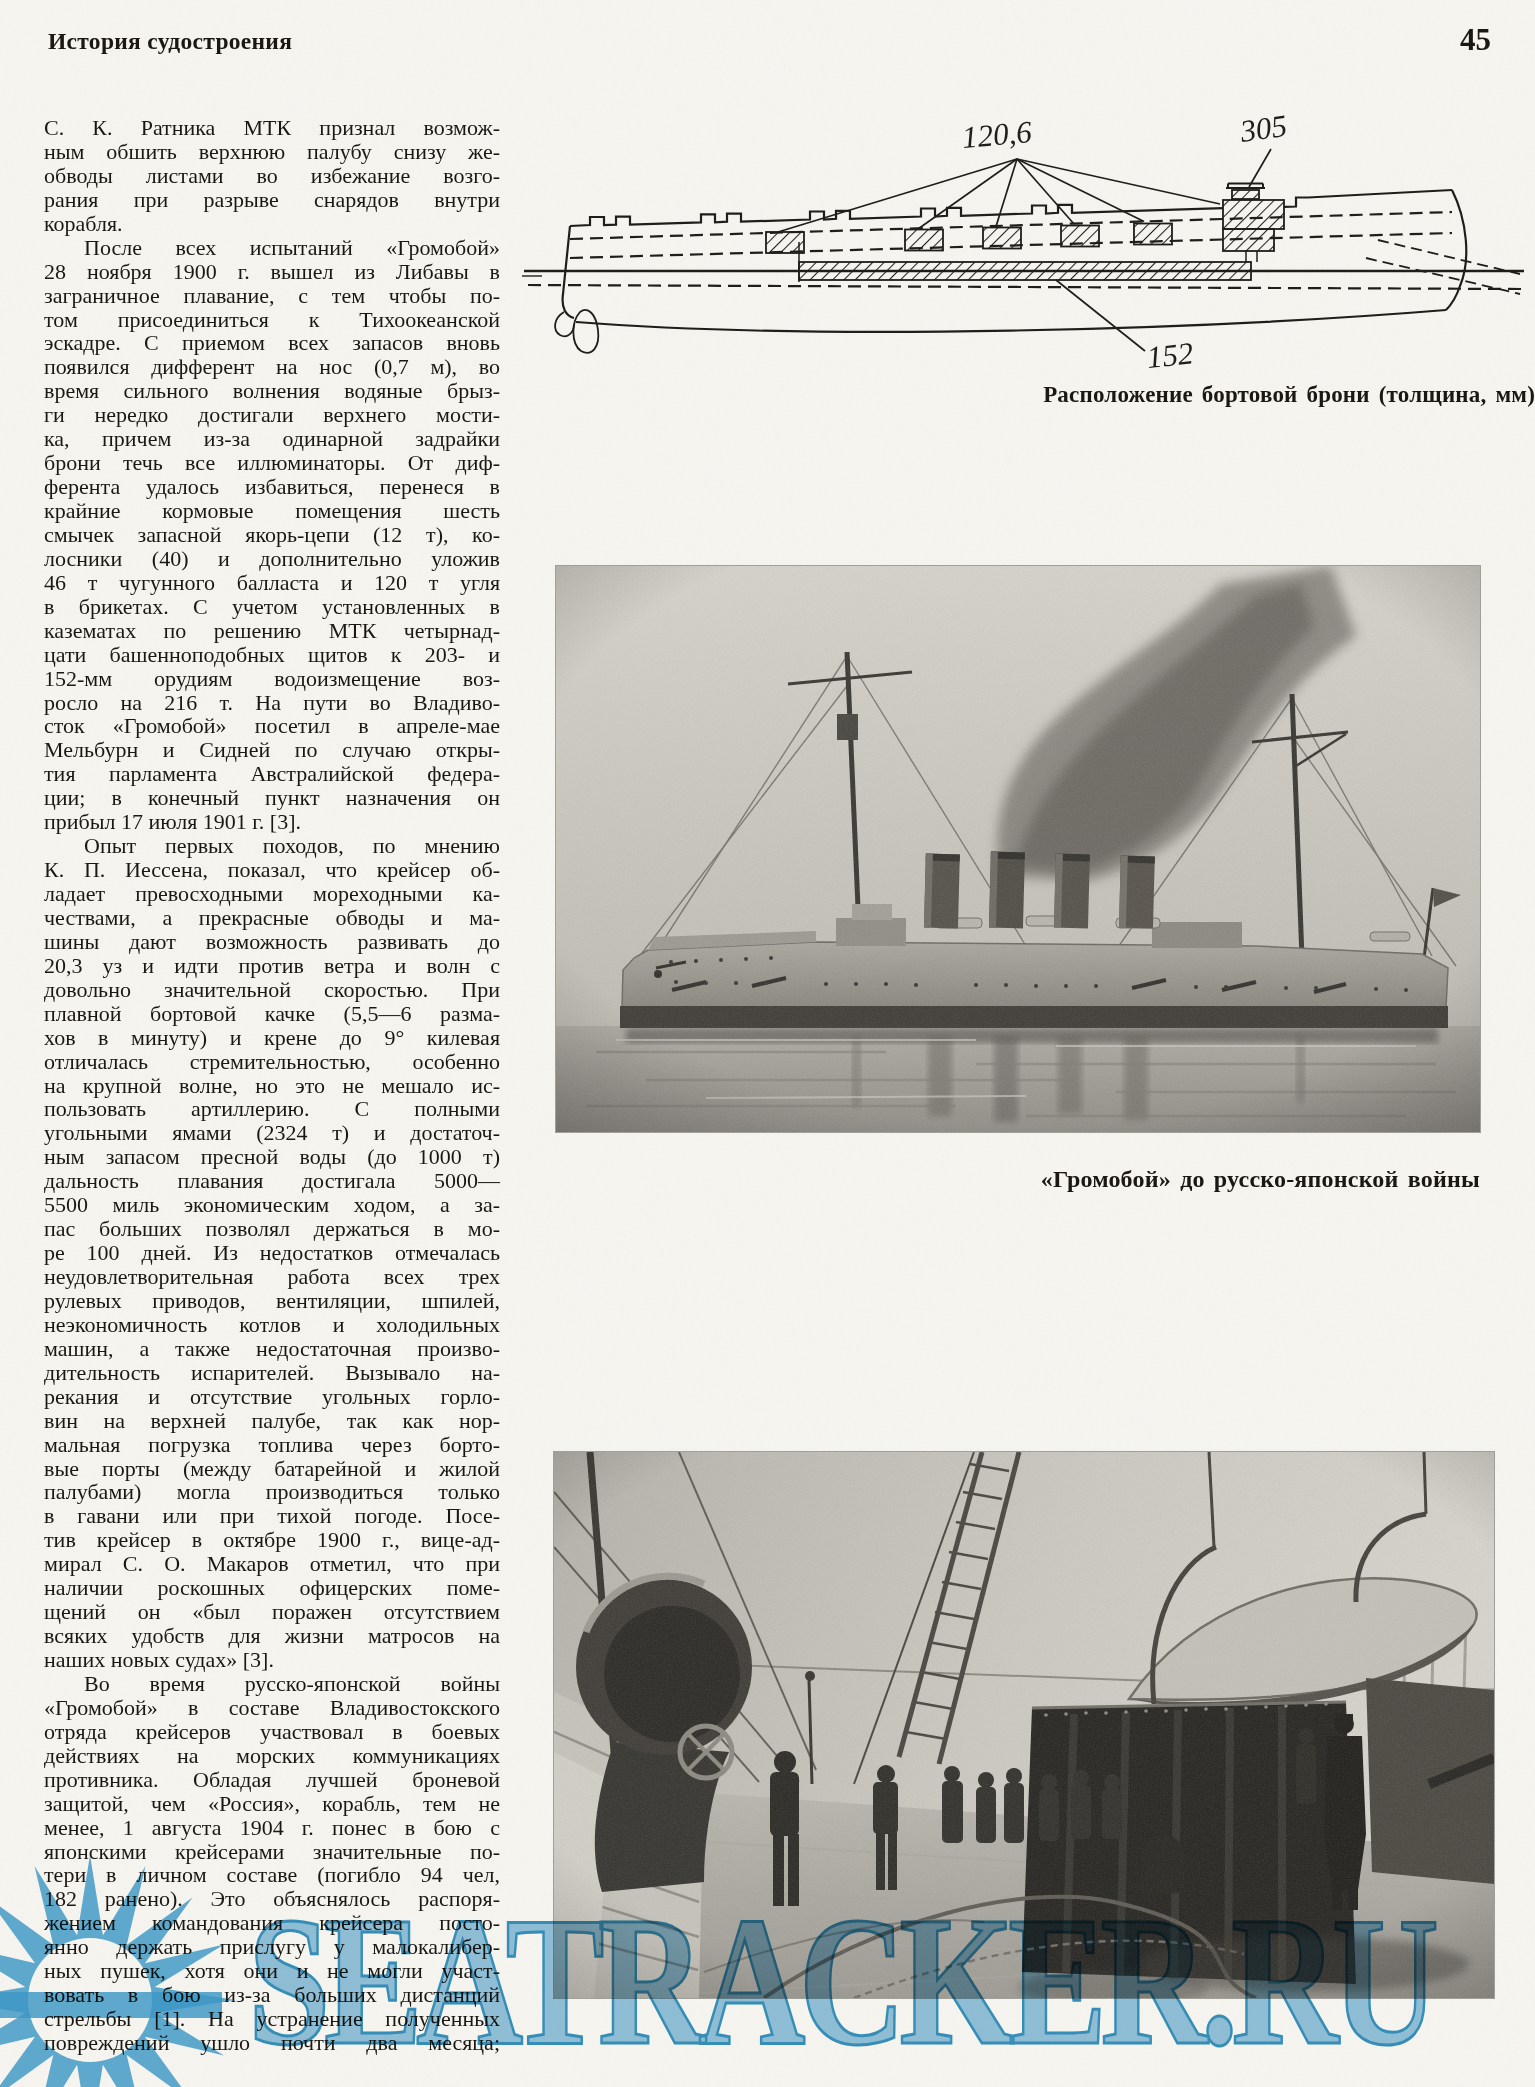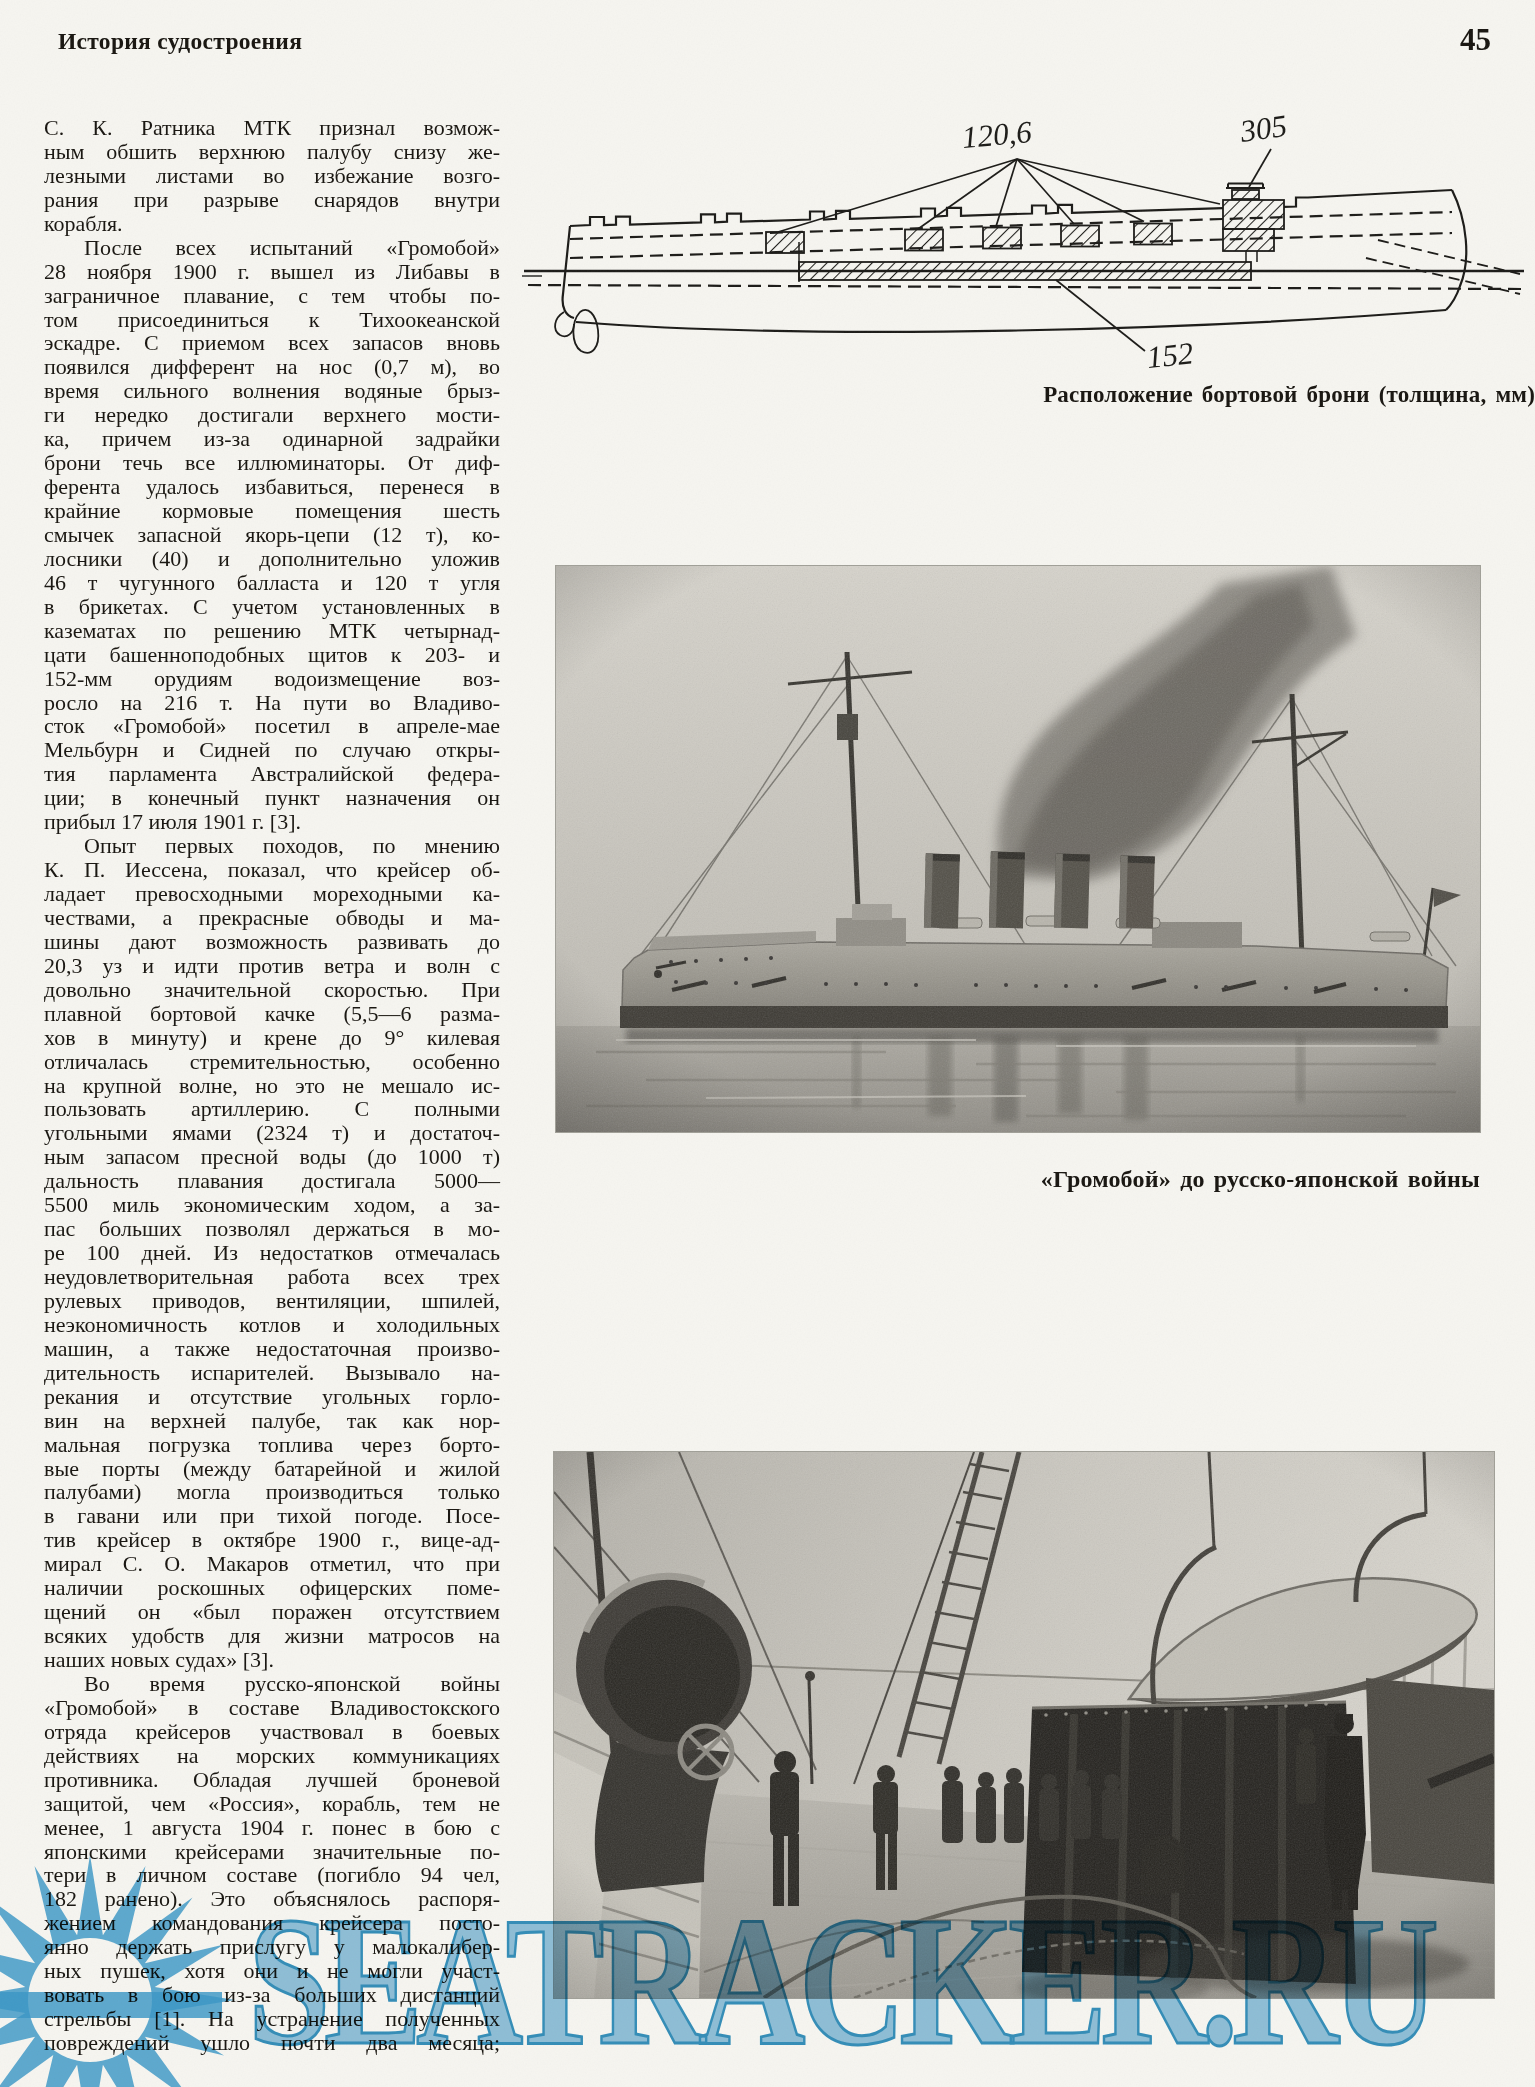--- a/index.html
+++ b/index.html
@@ -1,21 +1,21 @@
 <!DOCTYPE html>
 <html><head>
 <meta charset="utf-8">
 <style>
   html,body{margin:0;padding:0;background:#888;}
   .page{
     position:relative;width:1535px;height:2087px;margin:0 auto;
     background:#f6f5f0;overflow:hidden;
     font-family:"Liberation Serif","DejaVu Serif",serif;color:#17140f;
   }
-  .running-title{position:absolute;left:58px;top:28px;font-size:23.5px;font-weight:700;letter-spacing:.3px;}
+  .running-title{position:absolute;left:48px;top:28px;font-size:23.5px;font-weight:700;letter-spacing:.3px;}
   .page-number{position:absolute;left:1460px;top:22px;font-size:31px;font-weight:700;}
   .text-column{position:absolute;left:44px;top:116px;width:456px;}
   .line{
     font-size:22px;line-height:23.95px;white-space:nowrap;
     text-align:justify;text-align-last:justify;text-justify:inter-word;white-space:normal;
     height:23.95px;overflow:visible;
   }
   .line.para-end{text-align-last:left;}
   .line.indent{text-indent:40px;}
   .fig{position:absolute;}
@@ -39,21 +39,21 @@
 <body>
 
 <div class="page">
 
   <div class="running-title">История судостроения</div>
   <div class="page-number">45</div>
 
   <div class="text-column" id="text-column">
       <div class="line">С. К. Ратника МТК признал возмож-</div>
       <div class="line">ным обшить верхнюю палубу снизу же-</div>
-      <div class="line">лезными листами во избежание возго-</div>
+      <div class="line">обводы листами во избежание возго-</div>
       <div class="line">рания при разрыве снарядов внутри</div>
       <div class="line para-end">корабля.</div>
       <div class="line indent">После всех испытаний «Громобой»</div>
       <div class="line">28 ноября 1900 г. вышел из Либавы в</div>
       <div class="line">заграничное плавание, с тем чтобы по-</div>
       <div class="line">том присоединиться к Тихоокеанской</div>
       <div class="line">эскадре. С приемом всех запасов вновь</div>
       <div class="line">появился дифферент на нос (0,7 м), во</div>
       <div class="line">время сильного волнения водяные брыз-</div>
       <div class="line">ги нередко достигали верхнего мости-</div>

